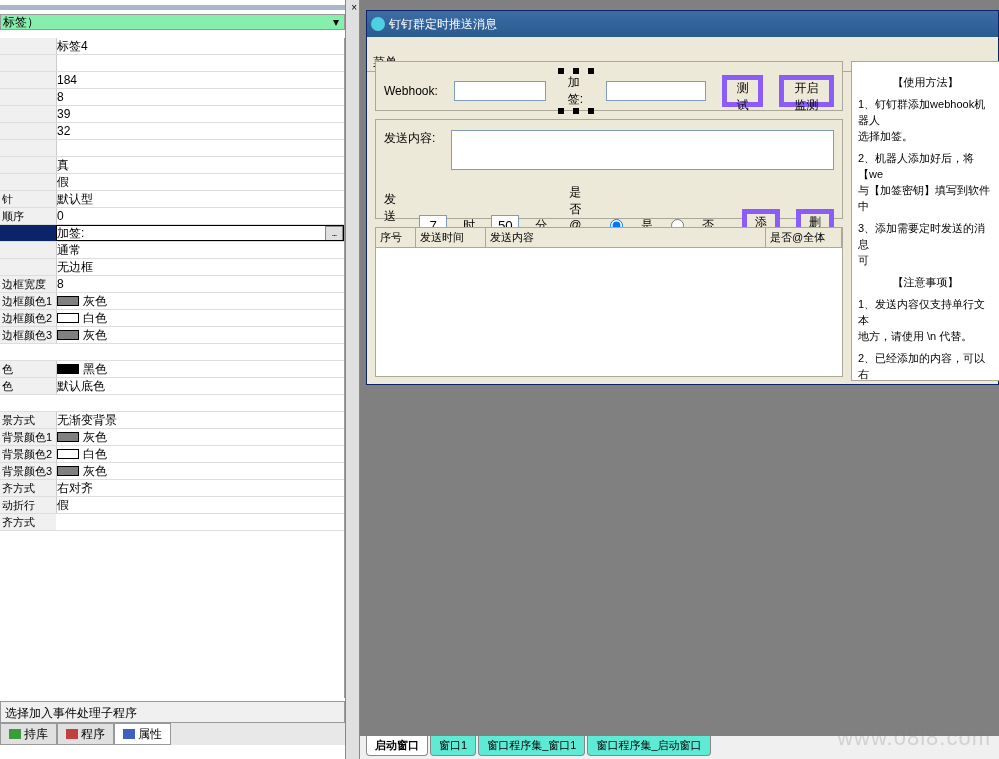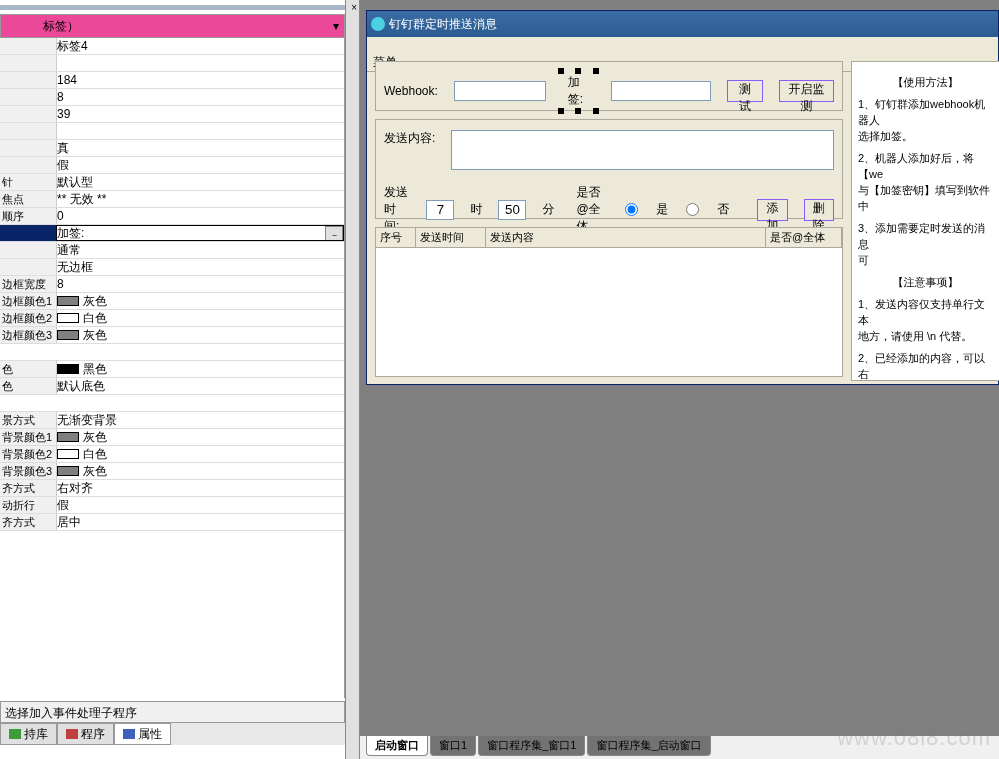--- a/index.html
+++ b/index.html
@@ -1,20 +1,20 @@
 <!DOCTYPE html>
 <html><head>
 <meta charset="utf-8">
 <style>
 * { box-sizing: border-box; margin: 0; padding: 0; }
 body { font-family: "SimSun", "宋体", sans-serif; font-size: 12px; background: #f0f0f0; width: 999px; height: 759px; overflow: hidden; position: relative; }
 
 
 .left-panel { position: absolute; left: 0; top: 0; width: 345px; height: 759px; background: #fff; }
-.lp-header { height: 24px; background: #ec4899; border: 1px solid #999; display: flex; align-items: center; padding-left: 40px; }
+.lp-header { height: 16px; background: #86efac; border: 1px solid #999; display: flex; align-items: center; }
 .lp-header-text { flex: 1; padding-left: 2px; }
 .lp-header-dd { width: 16px; text-align: center; cursor: pointer; }
 .lp-dd-bar { position: absolute; left: 0; top: 5px; width: 345px; height: 5px; background: #a8b8c8; }
 .lp-header-wrap { position: absolute; left: 0; top: 14px; width: 345px; }
 
 .prop-grid { position: absolute; left: 0; top: 38px; width: 345px; height: 660px; overflow-y: scroll; border-right: 1px solid #999; }
 .prop-row { display: flex; height: 17px; border-bottom: 1px solid #ddd; }
 .prop-name { width: 56px; background: #f0f0f0; padding-left: 2px; overflow: hidden; white-space: nowrap; font-size: 11px; line-height: 17px; }
 .prop-val { flex: 1; line-height: 17px; background: #fff; border-left: 1px solid #ccc; display: flex; align-items: center; overflow: hidden; white-space: nowrap; }
 .prop-row.sel .prop-name { background: #0a246a; color: #fff; }
@@ -49,35 +49,35 @@
 .menubar { height: 20px; background: #ece9d8; border-bottom: 1px solid #aca899; padding: 17px 6px; }
 
 .group-box { position: absolute; border: 1px solid #aca899; background: #ece9d8; }
 .gb1 { left: 8px; top: 50px; width: 468px; height: 50px; }
 .gb2 { left: 8px; top: 108px; width: 468px; height: 100px; }
 .handle { position: absolute; width: 6px; height: 6px; background: #000; }
 
 .form-row { display: flex; align-items: center; padding: 12px 8px; gap: 16px; }
 .lbl { font-size: 12px; }
 .txt { border: 1px solid #7f9db9; background: #fff; height: 20px; }
-.btn { border: 1px solid #8b5cf6; background: #ece9d8; height: 22px; padding: 0 8px; cursor: pointer; font-size: 12px; font-family: inherit; }
+.btn { border: 5px solid #8b5cf6; background: #ece9d8; height: 32px; padding: 0 8px; cursor: pointer; font-size: 12px; font-family: inherit; }
 .textarea { border: 1px solid #7f9db9; background: #fff; height: 40px; flex: 1; }
 .spin { width: 28px; height: 20px; border: 1px solid #7f9db9; background: #fff; text-align: center; }
 .radio { margin: 0 2px; }
 
 .grid-box { position: absolute; left: 8px; top: 216px; width: 468px; height: 150px; border: 1px solid #aca899; background: #fff; }
 .grid-head { display: flex; background: #ece9d8; border-bottom: 1px solid #aca899; height: 20px; }
 .grid-col { border-right: 1px solid #aca899; padding: 2px 4px; font-size: 11px; }
 
 .help-panel { position: absolute; left: 484px; top: 50px; width: 149px; height: 320px; background: #fff; border: 1px solid #aca899; padding: 6px; overflow: hidden; font-size: 11px; line-height: 16px; }
 .help-panel .htitle { text-align: center; margin: 6px 0; }
 
 
 .canvas-tabs { position: absolute; left: 366px; bottom: 3px; height: 20px; display: flex; gap: 2px; }
-.ctab { background: #737373; border: 1px solid #888; border-top: none; padding: 2px 8px; font-size: 11px; cursor: pointer; border-radius: 0 0 4px 4px; }
+.ctab { background: #5eead4; border: 1px solid #888; border-top: none; padding: 2px 8px; font-size: 11px; cursor: pointer; border-radius: 0 0 4px 4px; }
 .ctab.active { background: #fff; font-weight: bold; }
 
 .watermark { position: absolute; right: 8px; bottom: 8px; font-size: 22px; color: rgba(120,120,120,0.25); font-family: Arial; letter-spacing: 1px; }
 
 
 ::-webkit-scrollbar { width: 16px; background: #e8e8e8; }
 ::-webkit-scrollbar-thumb { background: #c0c0c0; border: 1px solid #888; }
 </style>
 </head>
 <body>
@@ -117,45 +117,45 @@
       </div>
       <div class="prop-row">
         <div class="prop-name"></div>
         <div class="prop-val">
           <span>39</span>
         </div>
       </div>
       <div class="prop-row">
         <div class="prop-name"></div>
         <div class="prop-val">
+          <span>32</span>
+        </div>
+      </div>
+      <div class="prop-row">
+        <div class="prop-name"></div>
+        <div class="prop-val">
           <span></span>
         </div>
       </div>
       <div class="prop-row">
         <div class="prop-name"></div>
         <div class="prop-val">
           <span>真</span>
         </div>
       </div>
       <div class="prop-row">
         <div class="prop-name"></div>
         <div class="prop-val">
           <span>假</span>
         </div>
       </div>
       <div class="prop-row">
         <div class="prop-name">针</div>
         <div class="prop-val">
           <span>默认型</span>
-        </div>
-      </div>
-      <div class="prop-row">
-        <div class="prop-name">焦点</div>
-        <div class="prop-val">
-          <span>** 无效 **</span>
         </div>
       </div>
       <div class="prop-row">
         <div class="prop-name">顺序</div>
         <div class="prop-val">
           <span>0</span>
         </div>
       </div>
       <div class="prop-row sel">
         <div class="prop-name"></div>
@@ -252,23 +252,20 @@
         </div>
       </div>
       <div class="prop-row">
         <div class="prop-name">动折行</div>
         <div class="prop-val">
           <span>假</span>
         </div>
       </div>
       <div class="prop-row">
         <div class="prop-name">齐方式</div>
-        <div class="prop-val">
-          <span>居中</span>
-        </div>
       </div>
     </div>
   <div class="lp-footer">选择加入事件处理子程序</div>
   <div class="lp-tabs">
     <div class="lp-tab">
         <span class="tab-ico ico-green"></span>
         <span>持库</span>
       </div>
     <div class="lp-tab">
         <span class="tab-ico ico-red"></span>

